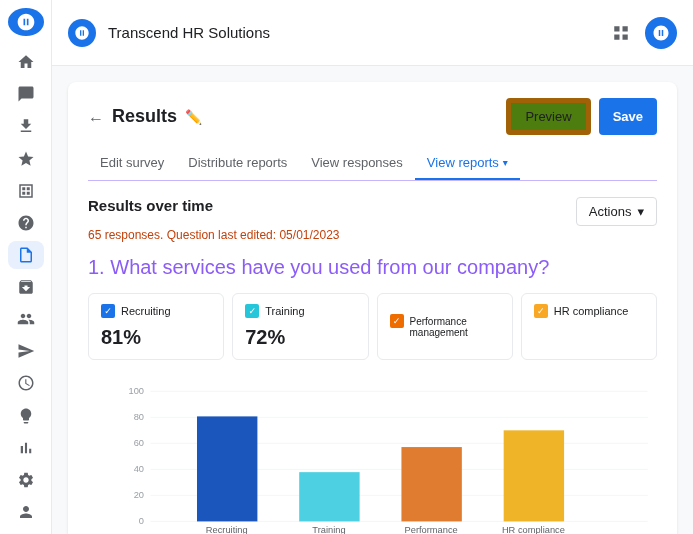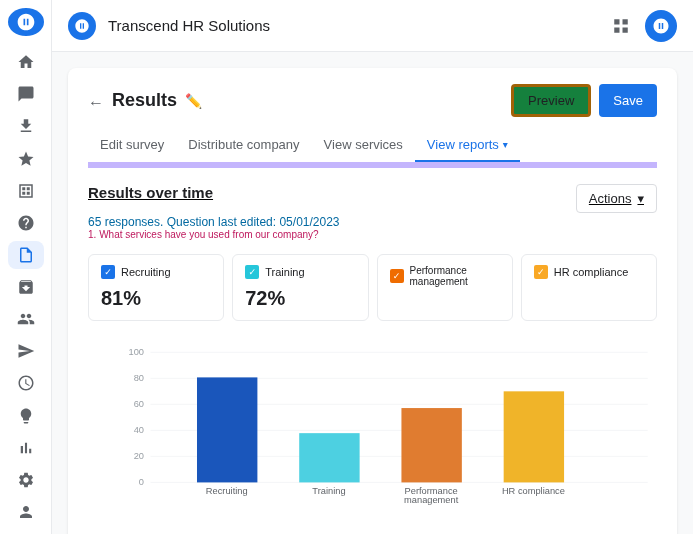--- a/index.html
+++ b/index.html
@@ -34,21 +34,21 @@
     }
     .sidebar-icon.active { background: #e8f0fe; color: #1a73e8; }
 
     
     .main-area {
       flex: 1;
       display: flex;
       flex-direction: column;
     }
     .topbar {
-      height: 52px;
+      height: 66px;
       background: #fff;
       display: flex;
       align-items: center;
       padding: 0 16px;
       border-bottom: 1px solid #e8eaed;
       gap: 12px;
     }
     .topbar-logo {
       width: 28px; height: 28px;
       background: #1a73e8;
@@ -123,43 +123,43 @@
     .edit-icon {
       color: #5f6368;
       cursor: pointer;
       font-size: 14px;
     }
     .header-btns {
       display: flex; gap: 8px;
     }
     .btn-preview {
       padding: 6px 14px;
-      border: 3px solid #a16207;
+      border: 5px solid #a16207;
       border-radius: 4px;
-      background: #15803d;
+      background: #4d7c0f;
       font-size: 13px;
       cursor: pointer;
       color: #202124;
     }
     .btn-save {
       padding: 6px 14px;
       border: none;
       border-radius: 4px;
       background: #1a73e8;
       font-size: 13px;
       cursor: pointer;
       color: #fff;
-      font-weight: 400;
+      font-weight: 700;
     }
 
     
     .tabs {
       display: flex;
       align-items: center;
-      border-bottom: 6px solid #c4b5fd;
+      border-bottom: 1px solid #c4b5fd;
       margin-bottom: 16px;
       gap: 0;
     }
     .tab {
       padding: 8px 12px;
       font-size: 13px;
       color: #5f6368;
       cursor: pointer;
       border-bottom: 2px solid transparent;
       white-space: nowrap;
@@ -173,48 +173,48 @@
       display: flex; align-items: center; gap: 4px;
     }
     .tab-arrow { font-size: 10px; }
 
     
     .results-header {
       display: flex;
       justify-content: space-between;
       align-items: flex-start;
       margin-bottom: 2px;
-      text-decoration: underline;
     }
     .results-title {
       font-size: 15px;
       font-weight: 600;
       color: #202124;
     }
     .results-subtitle {
       font-size: 12px;
-      color: #0369a1;
+      color: #c2410c;
+      margin-bottom: 14px;
     }
     .actions-btn {
       display: flex;
       align-items: center;
       gap: 6px;
       padding: 6px 12px;
       border: 1px solid #dadce0;
       border-radius: 4px;
       background: #fff;
       font-size: 13px;
       color: #202124;
       cursor: pointer;
     }
 
     
     .question-text {
-      font-size: 10px;
-      color: #be185d;
+      font-size: 20px;
+      color: #8b5cf6;
       margin-bottom: 14px;
       font-weight: 400;
     }
 
     
     .stats-row {
       display: flex;
       gap: 8px;
       margin-bottom: 16px;
     }
@@ -395,24 +395,24 @@
           <button class="btn-preview">Preview</button>
           <button class="btn-save">Save</button>
         </div>
       </div>
 
       <div class="tabs">
         <div class="tab">
           <span>Edit survey</span>
         </div>
         <div class="tab">
-          <span>Distribute company</span>
+          <span>Distribute reports</span>
         </div>
         <div class="tab">
-          <span>View services</span>
+          <span>View responses</span>
         </div>
         <div class="tab active tab-with-arrow">
           <span>View reports</span>
           <span class="tab-arrow">▾</span>
         </div>
       </div>
 
       <div class="results-header">
         <div>
           <div class="results-title">Results over time</div>
@@ -442,21 +442,21 @@
           <div class="stat-label-row">
             <div class="stat-checkbox" style="background:#26c6da;">✓</div>
             <span class="stat-label">Training</span>
           </div>
           <div class="stat-value">72%</div>
         </div>
 
         <div class="stat-card">
           <div class="stat-label-row">
             <div class="stat-checkbox" style="background:#ef6c00;">✓</div>
-            <span class="stat-label" style="font-size:10px;">Performance management</span>
+            <span class="stat-label" style="font-size:10px;margin-top:12px;">Performance management</span>
           </div>
         </div>
 
         <div class="stat-card">
           <div class="stat-label-row">
             <div class="stat-checkbox" style="background:#f9a825;">✓</div>
             <span class="stat-label">HR compliance</span>
           </div>
         </div>
       </div>

